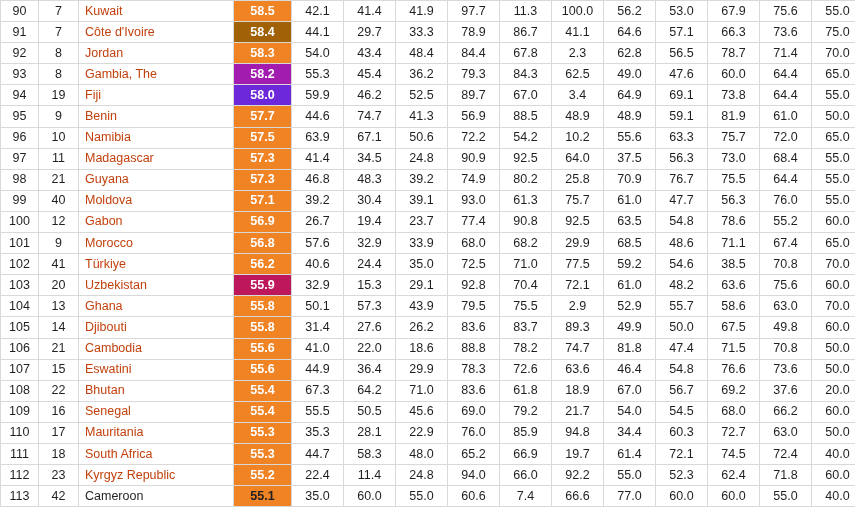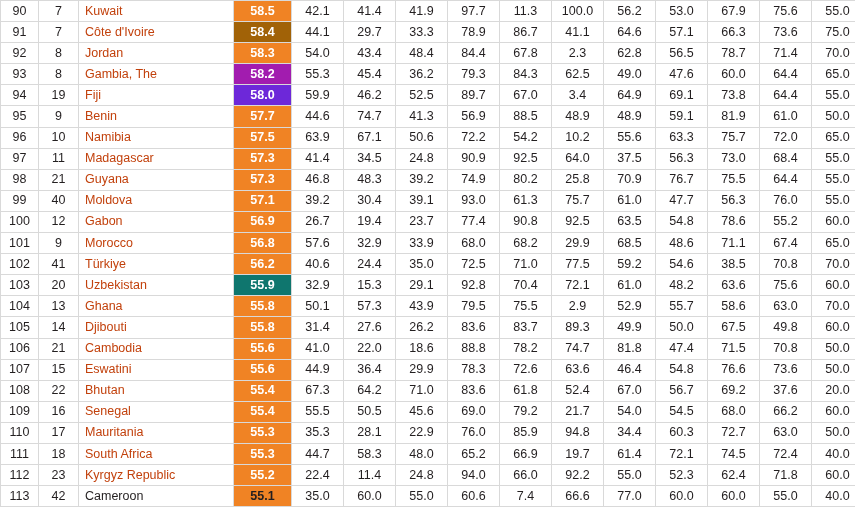--- a/index.html
+++ b/index.html
@@ -314,21 +314,21 @@
           <td class="num">59.2</td>
           <td class="num">54.6</td>
           <td class="num">38.5</td>
           <td class="num">70.8</td>
           <td class="num">70.0</td>
         </tr>
         <tr>
           <td class="rank">103</td>
           <td class="change">20</td>
           <td class="country">Uzbekistan</td>
-          <td class="score" style="background: #0f766e; margin-left: 20px;">55.9</td>
+          <td class="score" style="background: #be185d; margin-left: 20px;">55.9</td>
           <td class="num">32.9</td>
           <td class="num">15.3</td>
           <td class="num">29.1</td>
           <td class="num">92.8</td>
           <td class="num">70.4</td>
           <td class="num">72.1</td>
           <td class="num">61.0</td>
           <td class="num">48.2</td>
           <td class="num">63.6</td>
           <td class="num">75.6</td>
@@ -405,21 +405,21 @@
         <tr>
           <td class="rank">108</td>
           <td class="change">22</td>
           <td class="country">Bhutan</td>
           <td class="score" style="background: rgb(240, 131, 36);">55.4</td>
           <td class="num">67.3</td>
           <td class="num">64.2</td>
           <td class="num">71.0</td>
           <td class="num">83.6</td>
           <td class="num">61.8</td>
-          <td class="num">52.4</td>
+          <td class="num">18.9</td>
           <td class="num">67.0</td>
           <td class="num">56.7</td>
           <td class="num">69.2</td>
           <td class="num">37.6</td>
           <td class="num">20.0</td>
         </tr>
         <tr>
           <td class="rank">109</td>
           <td class="change">16</td>
           <td class="country">Senegal</td>

